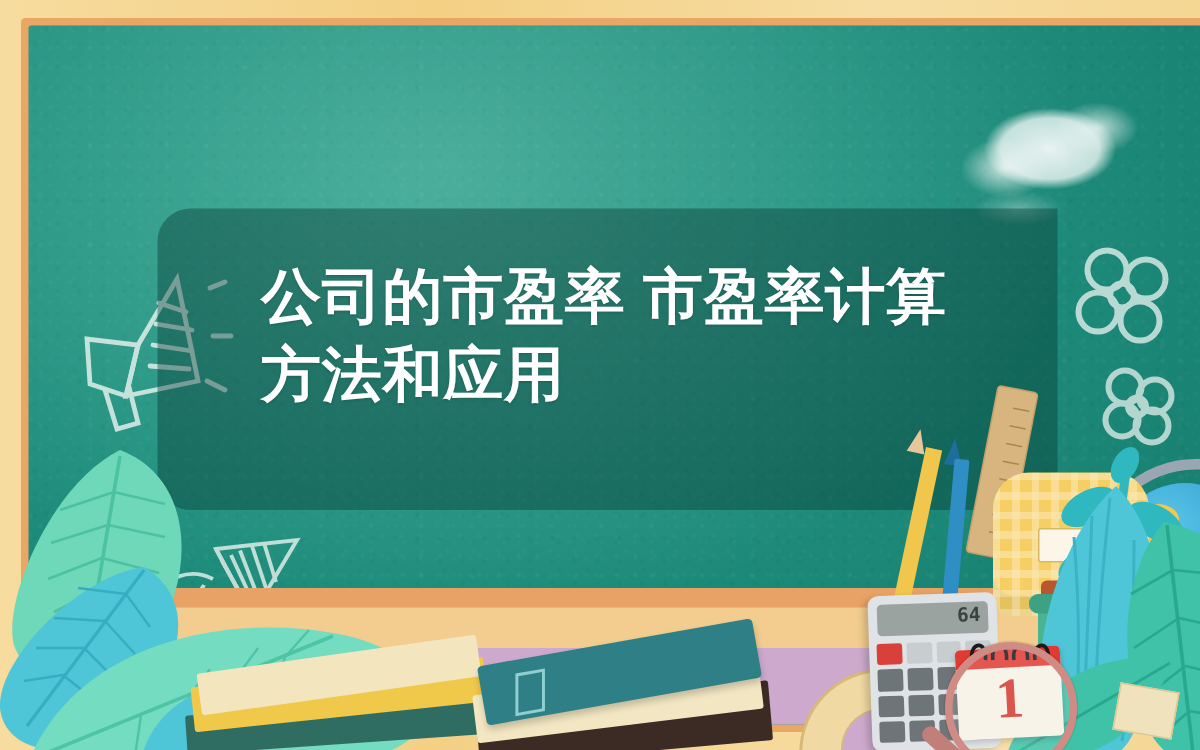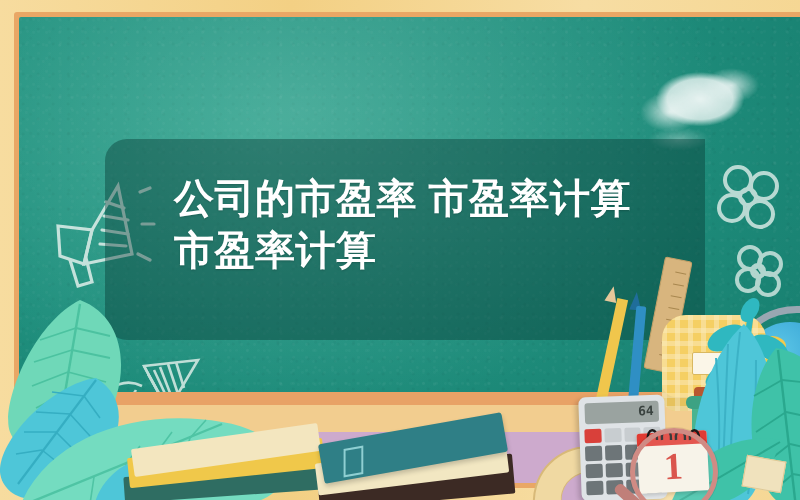--- a/index.html
+++ b/index.html
@@ -233,21 +233,21 @@
       <path d="M48 10 L102 4 L70 58 L62 36 Z"></path>
       <path d="M48 10 L62 36 L70 58"></path>
       <path d="M52 18 L68 46 M58 14 L72 44 M64 11 L76 42 M72 8 L82 38 M80 6 L88 32"></path>
       <path d="M46 30 C30 22 12 30 14 40 C16 50 34 46 40 34"></path>
     </g>
   </svg>
 
   <div class="title-panel"></div>
   <div class="title-block">
     <span class="title-line">公司的市盈率 市盈率计算</span>
-    <span class="title-line">市盈率计算</span>
+    <span class="title-line">方法和应用</span>
   </div>
 
   <div class="desk-tan"></div>
   <div class="desk-orange"></div>
   <div class="desk-purple"></div>
   <div class="desk-pink"></div>
 
   <svg class="leaf" style="left:6px;top:296px;" width="230" height="200" viewBox="0 0 230 200">
     <g>
       <path d="M74 4 C122 22 126 84 96 132 C64 184 18 168 4 136 C-6 110 26 28 74 4 Z" fill="#6fd8b8"></path>

